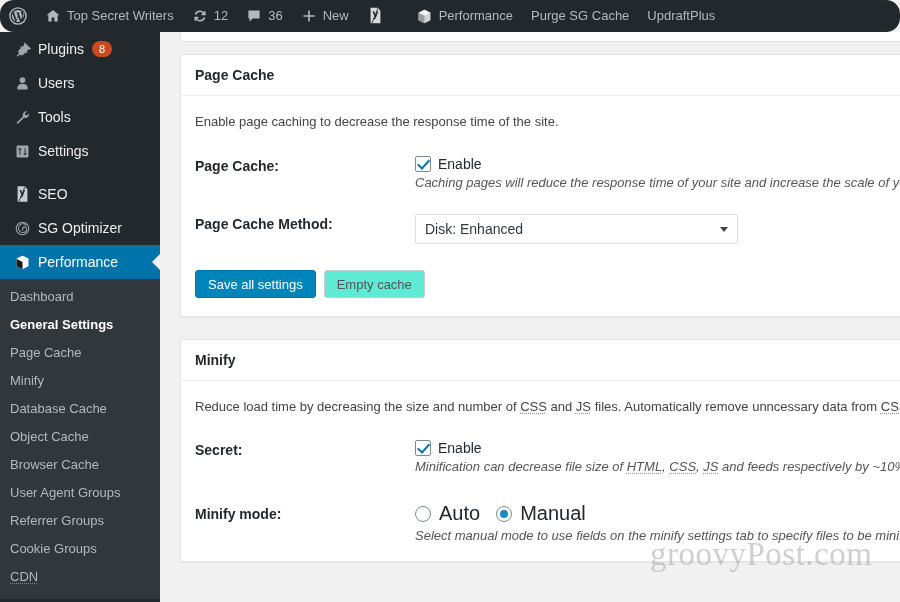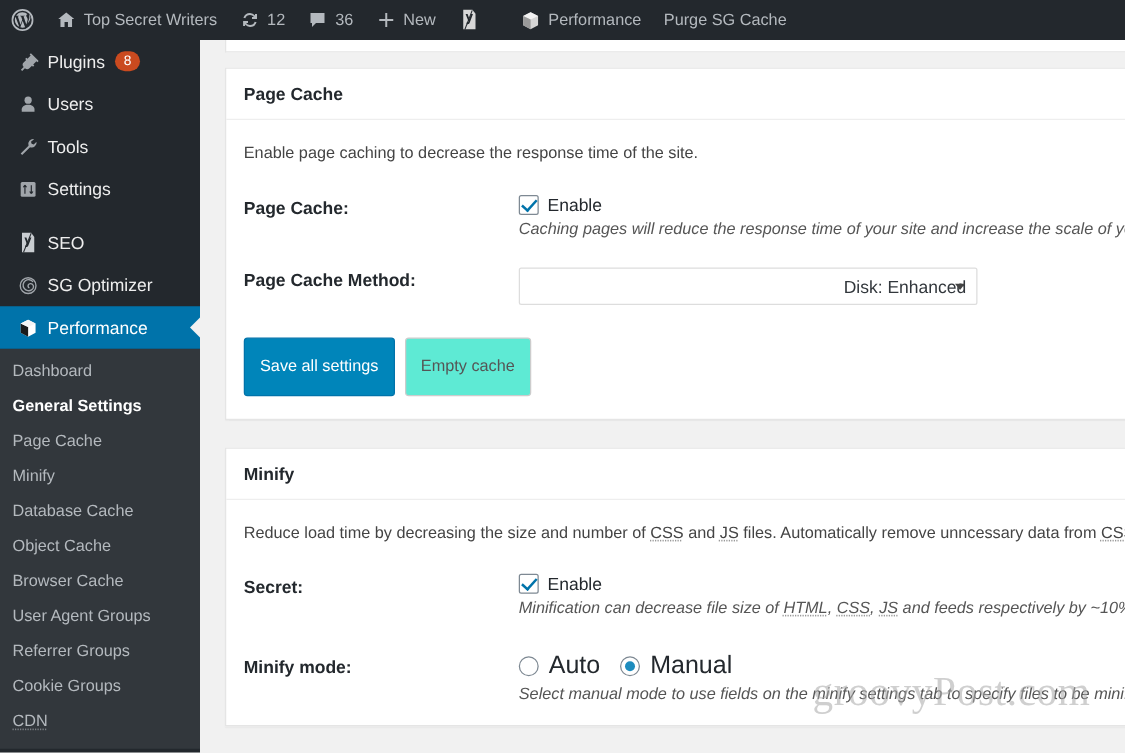--- a/index.html
+++ b/index.html
@@ -13,20 +13,21 @@
   
   #adminbar {
     position: absolute; top: 0; left: 0;
     width: 900px; height: 32px;
     background: #23282d;
     color: #b4b9be;
     display: flex; align-items: center;
     font-size: 13px;
     white-space: nowrap;
     z-index: 50;
+    border-radius: 14px;
   }
   .ab-item {
     display: flex; align-items: center; gap: 6px;
     height: 32px; padding: 0 9px;
     color: #b4b9be; cursor: pointer;
   }
   .ab-item .ico { display: inline-flex; align-items: center; justify-content: center; }
   .ab-txt { line-height: 32px; }
   .ab-gap { width: 14px; }
 
@@ -131,40 +132,39 @@
     border: solid #0073aa;
     border-width: 0 2px 2px 0;
     transform: rotate(42deg);
   }
   .cklabel { font-size: 14px; color: #23282d; }
   .fdesc {
     font-size: 13px; font-style: italic; color: #555;
     margin-top: 3px; white-space: nowrap;
   }
   .selectbox {
-    width: 367px; height: 30px;
+    width: 323px; height: 30px;
     background: #fff;
     border: 1px solid #ddd;
     border-radius: 2px;
     display: flex; align-items: center;
     padding: 0 8px 0 9px;
     font-size: 14px; color: #32373c;
     cursor: pointer;
     position: relative;
-    justify-content: flex-end;
   }
   .selectbox .caret {
     position: absolute; right: 9px; top: 50%; margin-top: -2px;
     border-left: 4px solid transparent;
     border-right: 4px solid transparent;
     border-top: 5px solid #444;
   }
   .btnrow { display: flex; gap: 8px; margin-top: 26px; }
   .btn {
-    height: 47px; padding: 0 12px;
+    height: 28px; padding: 0 12px;
     font-size: 13px; line-height: 28px;
     border-radius: 3px; cursor: pointer;
     border: 1px solid;
     text-align: center;
   }
   .btn-primary { background: #0085ba; border-color: #0073aa; color: #fff; }
   .btn-secondary { background: #5eead4; border-color: #ccc; color: #555; }
 
   .radios { display: flex; align-items: center; gap: 8px; }
   .radio {
@@ -281,20 +281,23 @@
           <path d="M3 5.6L10 9v9l-7-3.6V5.6z" fill="#9a9a9a"></path>
         </svg>
     </span>
     <span class="ab-txt">Performance</span>
   </div>
 
   <div class="ab-item">
     <span class="ab-txt">Purge SG Cache</span>
   </div>
 
+  <div class="ab-item">
+    <span class="ab-txt">UpdraftPlus</span>
+  </div>
 </div>
 
 <div id="sidebar">
 
   <div class="menu-item">
     <span class="mi-ico">
       <svg width="17" height="17" viewBox="0 0 20 20">
           <path d="M12.6 1.8l-1.2 1.2 1 1-3 3-1-1-1.2 1.2 1 1-2.4 2.4a3 3 0 0 0 0 4.2l-2.6 2.6 1.2 1.2 2.6-2.6a3 3 0 0 0 4.2 0l2.4-2.4 1 1 1.2-1.2-1-1 3-3 1 1 1.2-1.2-7.4-7.4z" fill="currentColor"></path>
         </svg>
     </span>

